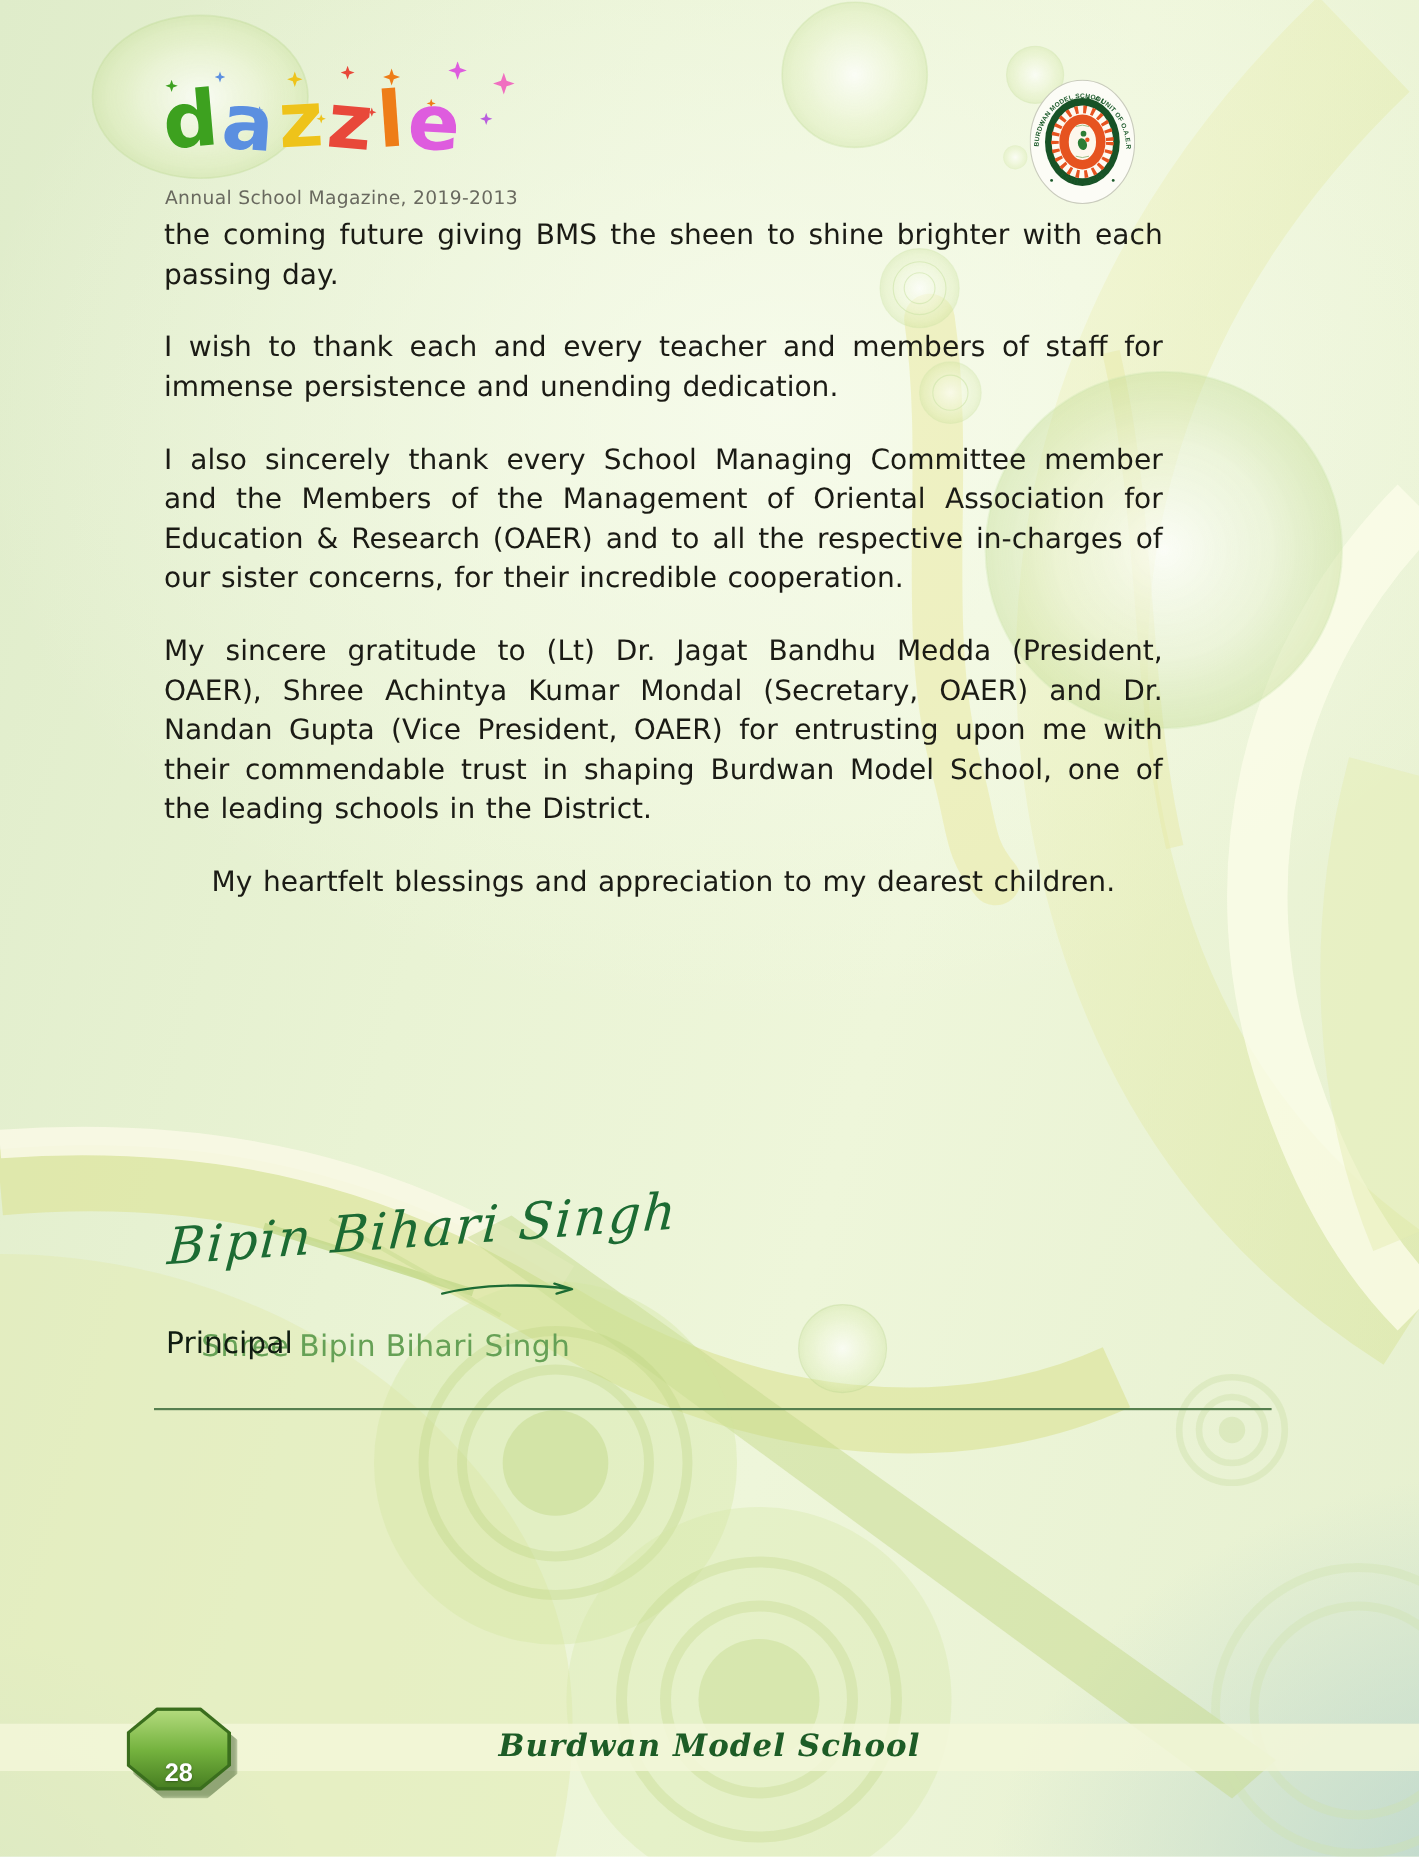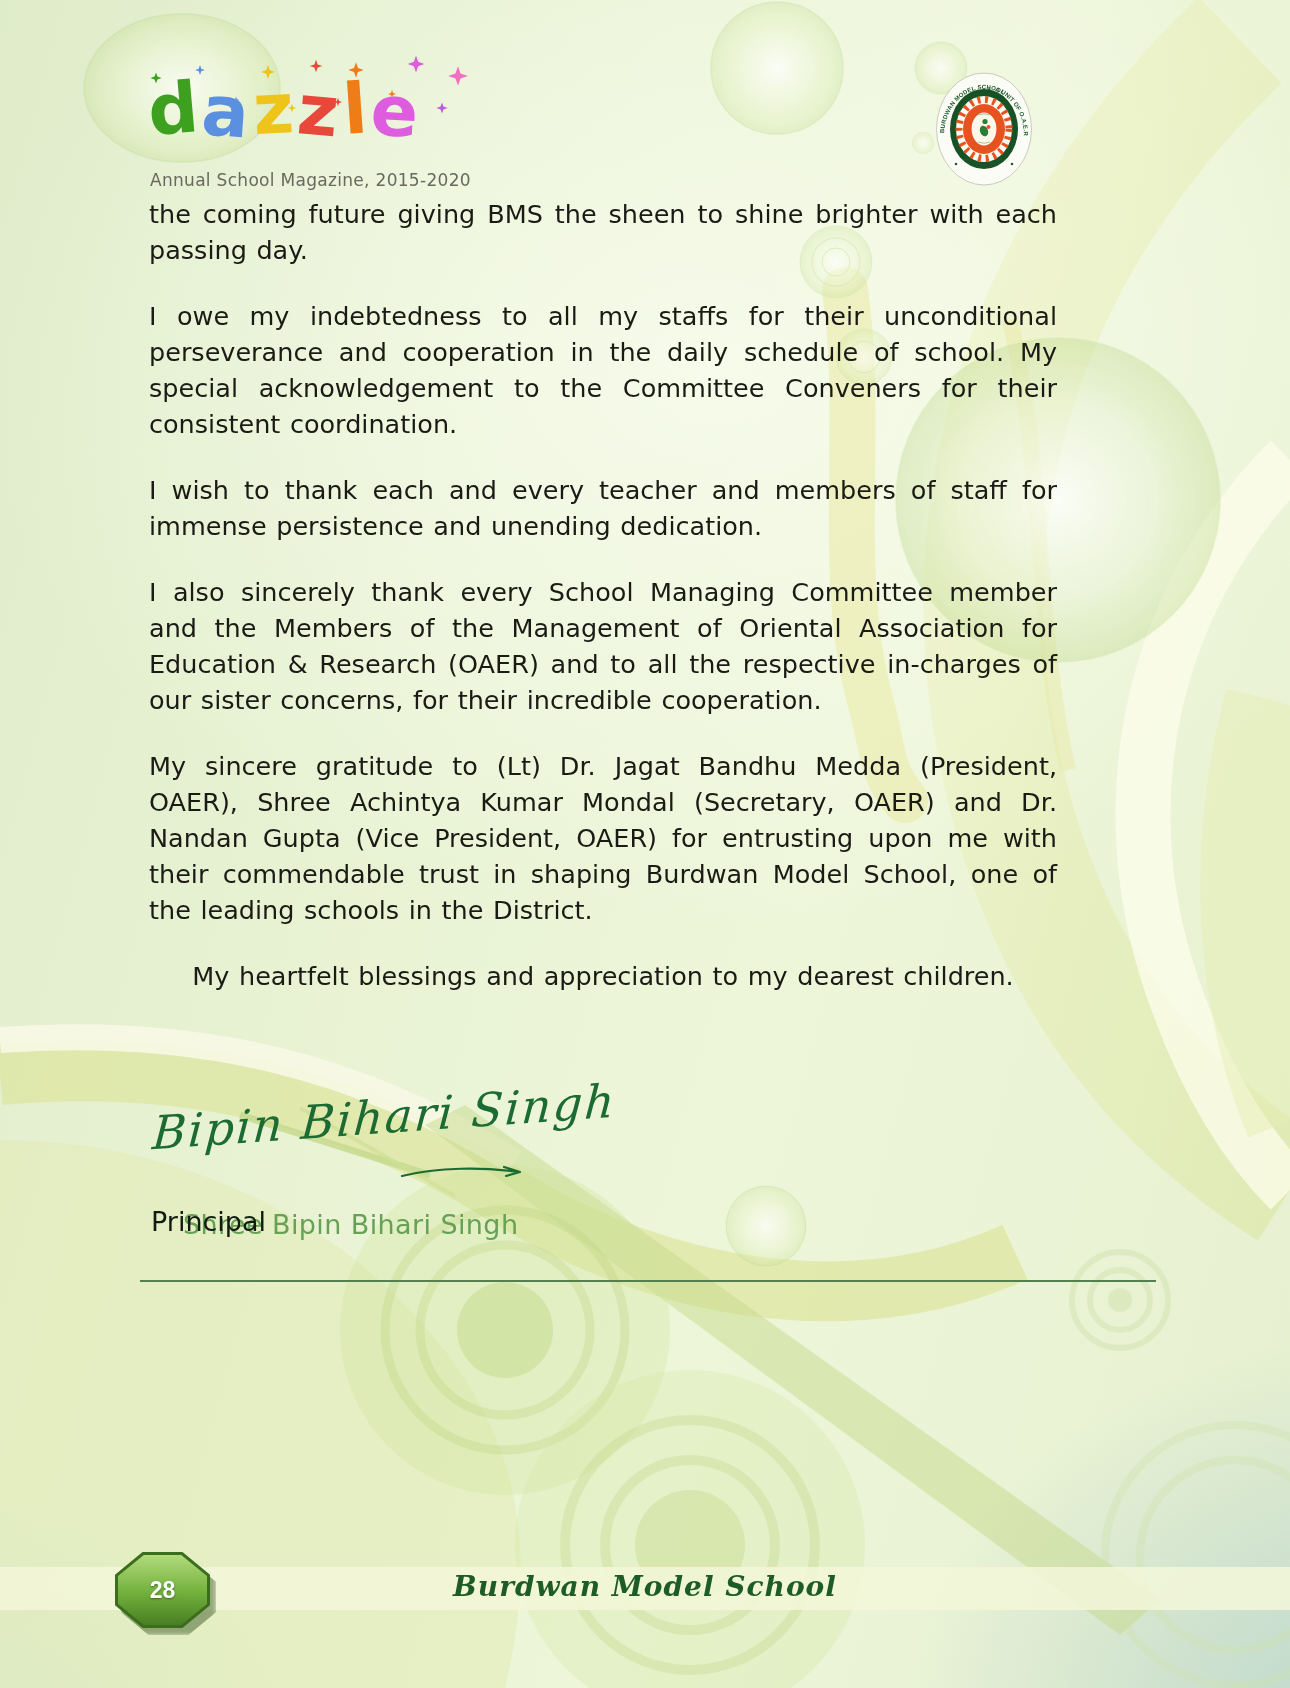--- a/index.html
+++ b/index.html
@@ -37,21 +37,21 @@
   .signatory-title{position:absolute;left:151px;top:1206px;font-size:27px;color:#101c11;z-index:2;}
   .rule{position:absolute;left:140px;top:1280px;width:1016px;height:2px;background:#567f4f;z-index:2;}
   
   .footer-band{position:absolute;left:0;top:1567px;width:1290px;height:43px;background:rgba(243,247,217,.85);z-index:1;}
   .page-badge-wrap{position:absolute;left:115px;top:1552px;width:95px;height:76px;z-index:3;}
   .oct{clip-path:polygon(29% 0%,71% 0%,100% 30%,100% 70%,71% 100%,29% 100%,0% 70%,0% 30%);}
   .badge-shadow{position:absolute;left:6px;top:7px;width:95px;height:76px;background:rgba(42,75,22,.45);filter:blur(2px);}
   .badge-outer{position:absolute;left:0;top:0;width:95px;height:76px;background:#3a6e1d;}
   .badge-inner{position:absolute;left:3px;top:3px;width:89px;height:70px;
     background:linear-gradient(180deg,#b2da7c 0%,#74b23e 52%,#487f22 100%);
-    display:flex;align-items:center;justify-content:center;}
+    display:flex;align-items:flex-end;justify-content:center;}
   .badge-num{color:#ffffff;font-weight:bold;font-size:23px;font-family:"Liberation Sans",sans-serif;text-shadow:0 1px 2px rgba(30,60,15,.6);}
   .footer-school{position:absolute;left:0;top:1570px;width:1290px;text-align:center;z-index:2;
     font-family:"DejaVu Serif",serif;font-style:italic;font-weight:bold;font-size:28px;color:#1d5c26;letter-spacing:1px;}
 </style>
 </head>
 <body>
 
 <div class="page">
 
   <svg class="bg-art" width="1290" height="1688" viewBox="0 0 1290 1688">
@@ -130,21 +130,21 @@
       <use href="#star4" fill="#ee7d18" transform="translate(216,14) scale(1.1)"></use>
       <use href="#star4" fill="#ee7d18" transform="translate(252,38) scale(.6)"></use>
       <use href="#star4" fill="#de5cde" transform="translate(276,8) scale(1.2)"></use>
       <use href="#star4" fill="#b95cde" transform="translate(302,52) scale(.8)"></use>
       <use href="#star4" fill="#f06fc0" transform="translate(318,20) scale(1.4)"></use>
     </svg>
     <div class="dazzle-letters">
       <span class="dz0" style="color: rgb(61, 161, 31);">d</span><span class="dz1" style="color: rgb(91, 143, 224);">a</span><span class="dz2" style="color: rgb(238, 195, 26);">z</span><span class="dz3" style="color: rgb(232, 72, 58);">z</span><span class="dz4" style="color: rgb(238, 125, 24);">l</span><span class="dz5" style="color: rgb(222, 92, 222);">e</span>
     </div>
   </div>
-  <div class="masthead-caption">Annual School Magazine, 2015-2020</div>
+  <div class="masthead-caption">Annual School Magazine, 2019-2013</div>
 
   <svg class="emblem" viewBox="0 0 96 114">
     <defs>
       <path id="arcTop" d="M 8 64 A 40 47 0 0 1 88 64" fill="none"></path>
       <path id="arcBot" d="M 14 68 A 36 41 0 0 0 82 68" fill="none"></path>
     </defs>
     <ellipse cx="48" cy="57" rx="47.5" ry="56" fill="#fcfcf6" stroke="#c9cbbd" stroke-width="1"></ellipse>
     <ellipse cx="48" cy="57" rx="34" ry="40" fill="#175226"></ellipse>
     <ellipse cx="48" cy="57" rx="28" ry="33" fill="#fdfaf2"></ellipse>
     <ellipse cx="48" cy="57" rx="25" ry="29.5" fill="none" stroke="#e65320" stroke-width="7" stroke-dasharray="3 4.6"></ellipse>
@@ -164,21 +164,20 @@
     <text font-family="Liberation Sans,sans-serif" font-size="6" font-weight="bold" fill="#1c5a2b" letter-spacing=".2">
       <textPath href="#arcTop" startOffset="58%">A UNIT OF O.A.E.R</textPath>
     </text>
     <text font-family="Liberation Sans,sans-serif" font-size="6.3" font-weight="bold" fill="#1c5a2b" letter-spacing=".5" text-anchor="middle">
       <textPath href="#arcBot" startOffset="50%">ESTD. - 2003</textPath>
     </text>
   </svg>
 
   <div class="letter">
     <p>the coming future giving BMS the sheen to shine brighter with each passing day.</p>
-    <p>I owe my indebtedness to all my staffs for their unconditional perseverance and cooperation in the daily schedule of school. My special acknowledgement to the Committee Conveners for their consistent coordination.</p>
     <p>I wish to thank each and every teacher and members of staff for immense persistence and unending dedication.</p>
     <p>I also sincerely thank every School Managing Committee member and the Members of the Management of Oriental Association for Education &amp; Research (OAER) and to all the respective in-charges of our sister concerns, for their incredible cooperation.</p>
     <p>My sincere gratitude to (Lt) Dr. Jagat Bandhu Medda (President, OAER), Shree Achintya Kumar Mondal (Secretary, OAER) and Dr. Nandan Gupta (Vice President, OAER) for entrusting upon me with their commendable trust in shaping Burdwan Model School, one of the leading schools in the District.</p>
     <p class="lastline">My heartfelt blessings and appreciation to my dearest children.</p>
   </div>
 
   <div class="signature">Bipin Bihari Singh</div>
   <svg class="sig-underline" width="140" height="22" viewBox="0 0 140 22">
     <path d="M4 14 C 40 5 85 5 122 10 l -16 -5 M122 10 l -14 4" fill="none" stroke="#1c6b33" stroke-width="2.2" stroke-linecap="round"></path>
   </svg>

